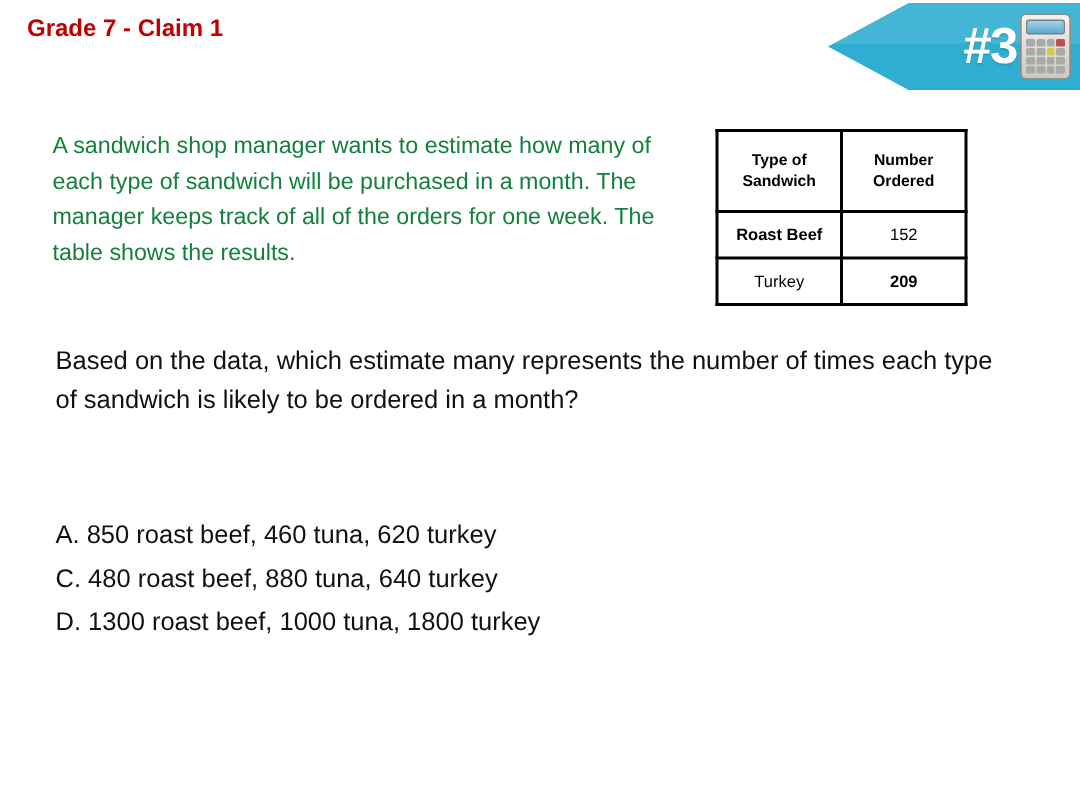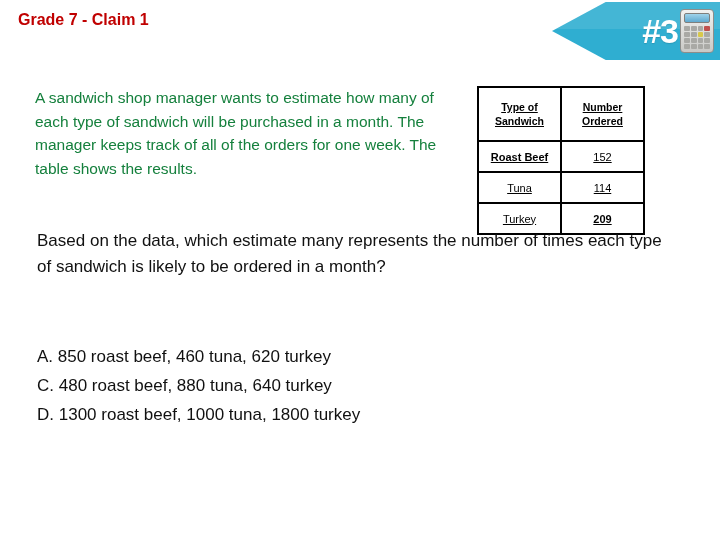--- a/index.html
+++ b/index.html
@@ -127,21 +127,20 @@
     border-collapse: collapse;
     width: 168px;
     table-layout: fixed;
   }
   table.data-table th,
   table.data-table td {
     border: 2px solid #000000;
     text-align: center;
     vertical-align: middle;
     color: #000000;
-    text-decoration: underline;
   }
   table.data-table th {
     font-size: 10.5px;
     font-weight: bold;
     line-height: 1.35;
     padding: 6px 2px;
     height: 40px;
   }
   table.data-table td {
     font-size: 11px;
@@ -226,24 +225,20 @@
             <span>Ordered</span>
           </th>
         </tr>
       </thead>
       <tbody>
         <tr>
           <td class="cell-emph">Roast Beef</td>
           <td>152</td>
         </tr>
         <tr>
-          <td>Tuna</td>
-          <td>114</td>
-        </tr>
-        <tr>
           <td>Turkey</td>
           <td class="cell-emph">209</td>
         </tr>
       </tbody>
     </table>
   </div>
 </div>
 
 <div class="question">Based on the data, which estimate many represents the number of times each type of sandwich is likely to be ordered in a month?</div>
 

